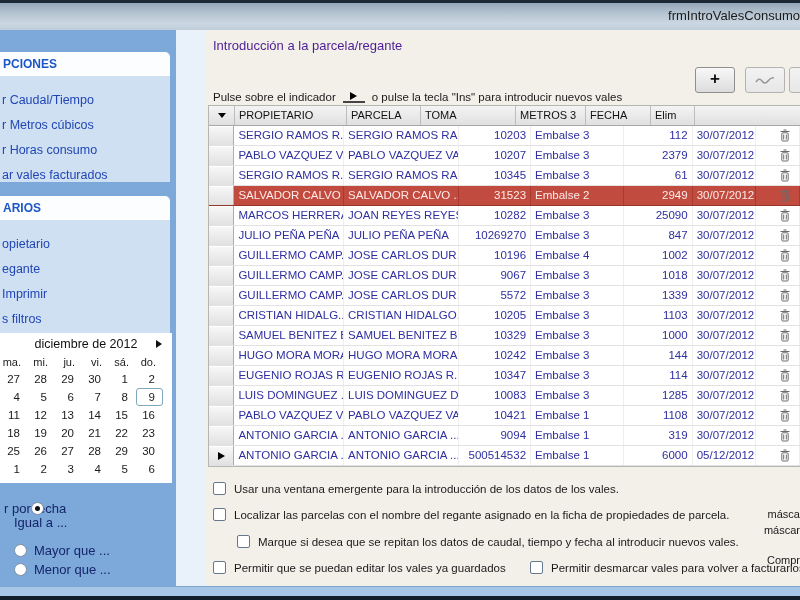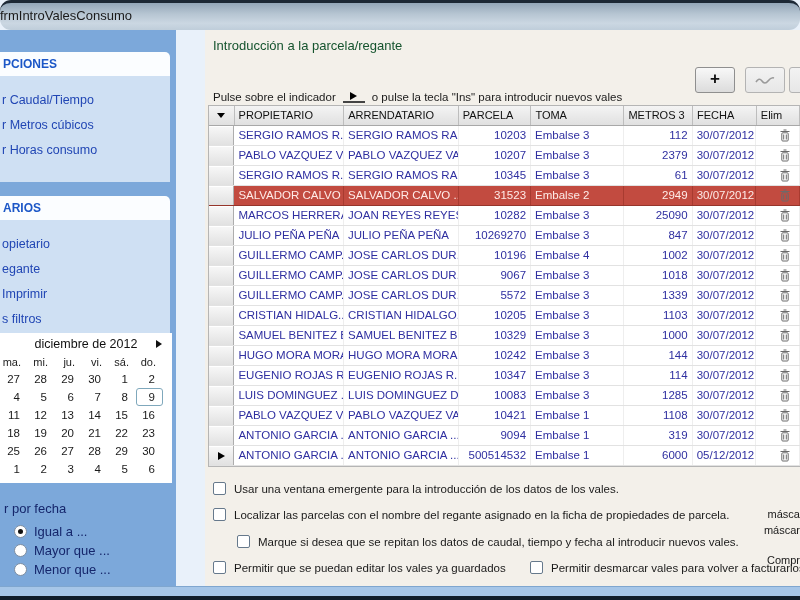--- a/index.html
+++ b/index.html
@@ -8,21 +8,21 @@
     width:800px; height:600px; position:relative; overflow:hidden;
     background:#e9f1fa;
     font-family:"Liberation Sans","DejaVu Sans",sans-serif;
     -webkit-font-smoothing:antialiased;
   }
   
   .titlebar {
     position:absolute; left:0; top:0; width:800px; height:30px;
     background:linear-gradient(180deg,#93a6b8 0%,#b6c5d2 40%,#cbd7e2 75%,#bfcdda 100%);
     border-top:3px solid #1c2835;
-    text-align:left; font-size:13px; color:#1a1a1a; line-height:25px;border-radius:11px;
+    text-align:right; font-size:13px; color:#1a1a1a; line-height:25px;
   }
   
   .sidebar { position:absolute; left:0; top:30px; width:176px; height:556px; background:#7ca8da; overflow:hidden; }
   .side-section-header {
     position:absolute; left:0; width:170px; height:24px; background:#fbfdff;
     border-radius:0 5px 5px 0; color:#1c57c7; font-weight:bold; font-size:12px;
     line-height:24px; padding-left:3px;
   }
   .side-section-body { position:absolute; left:0; width:170px; background:#cfe0f3; padding-top:12px; }
   #sec-header-0 { top:22px; border-radius:0 5px 0 0; }
@@ -39,26 +39,26 @@
   .cal-days span { width:27px; text-align:right; padding-right:7px; color:#222; font-size:11px; line-height:15px; }
   .cal-week span { width:27px; text-align:right; padding-right:7px; font-size:11.5px; line-height:16px; color:#1a1a1a; }
   .cal-week span.out { color:#9b9b9b; }
   .daynum { display:inline-block; padding:0 2px; border:1px solid transparent; }
   .cal-sel .daynum { border:1px solid #7fa8bc; border-radius:3px; background:#fff; }
   .cal-today { display:flex; align-items:center; margin-top:3px; padding-left:10px; font-size:12.5px; color:#111; }
   .today-box { width:20px; height:11px; border:1px solid #7fa8bc; border-radius:3px; background:#fff; margin-right:7px; }
   
   .df-label { position:absolute; left:4px; top:471px; font-size:13px; color:#15266b; }
   .df-opt { position:absolute; left:14px; display:flex; align-items:center; font-size:13px; color:#15266b; cursor:pointer; }
-  #df-0 { top:494px; } #df-1 { top:513px; } #df-2 { top:532px; }
+  #df-0 { top:472px;flex-direction:column; } #df-1 { top:513px; } #df-2 { top:532px; }
   .radio { width:13px; height:13px; border-radius:50%; background:#fff; border:1px solid #7d8da0; margin-right:7px; position:relative; flex:none; }
   .radio.on::after { content:""; position:absolute; left:3px; top:3px; width:5px; height:5px; border-radius:50%; background:#111; }
   
   .main { position:absolute; left:205px; top:30px; width:595px; height:556px; background:#f3f0ea; overflow:hidden; }
-  .page-title { position:absolute; left:8px; top:8px; font-size:13px; color:#14532d; }
+  .page-title { position:absolute; left:8px; top:8px; font-size:13px; color:#4c1d95; }
   .btn {
     position:absolute; top:37px; height:26px; width:40px;
     background:linear-gradient(#f8f8f8,#dcdcdc); border:1px solid #8f8f8f; border-radius:3px;
     display:flex; align-items:center; justify-content:center; cursor:pointer;
   }
   .btn.disabled { background:linear-gradient(#f3f3f3,#e7e7e7); border-color:#b3b3b3; }
   #btn-add { left:490px; } #btn-edit { left:540px; } #btn-del { left:584px; }
   .plus { font-size:17px; font-weight:bold; color:#111; margin-top:-2px; }
   .instr { position:absolute; left:8px; top:60px; font-size:11.5px; color:#1a1a1a; display:flex; align-items:center; white-space:nowrap; }
   .instr-icon { width:22px; height:13px; margin:0 7px; border-bottom:2px solid #444; display:flex; justify-content:center; }
@@ -98,20 +98,21 @@
   <span>frmIntroValesConsumo</span>
 </div>
 
 <div class="sidebar">
   <div class="side-section-header" id="sec-header-0">PCIONES</div>
   <div class="side-section-body" id="sec-body-0">
     <div id="sec-items-0">
         <div class="side-link">r Caudal/Tiempo</div>
         <div class="side-link">r Metros cúbicos</div>
         <div class="side-link">r Horas consumo</div>
+        <div class="side-link">ar vales facturados</div>
       </div>
   </div>
 
   <div class="side-section-header" id="sec-header-1">ARIOS</div>
   <div class="side-section-body" id="sec-body-1">
     <div id="sec-items-1">
         <div class="side-link">opietario</div>
         <div class="side-link">egante</div>
         <div class="side-link">Imprimir</div>
         <div class="side-link">s filtros</div>
@@ -220,21 +221,20 @@
       </span>
     <span>o pulse la tecla "Ins" para introducir nuevos vales</span>
   </div>
 
   <div class="grid">
     <div class="g-head">
       <div class="gc c-ind" style="display:flex;justify-content:center;">
           <span class="hdr-arrow"></span>
         </div>
       <div class="gc c-prop">PROPIETARIO</div>
-      <div class="gc c-arr">ARRENDATARIO</div>
       <div class="gc c-par" style="text-align:left;">PARCELA</div>
       <div class="gc c-toma">TOMA</div>
       <div class="gc c-met" style="text-align:left;">METROS 3</div>
       <div class="gc c-fec">FECHA</div>
       <div class="gc c-eli" style="padding-left:4px !important;">Elim</div>
     </div>
     <div id="grid-body">
         <div class="g-row">
           <div class="gc c-ind ind-btn"></div>
           <div class="gc c-prop">SERGIO RAMOS R...</div>

